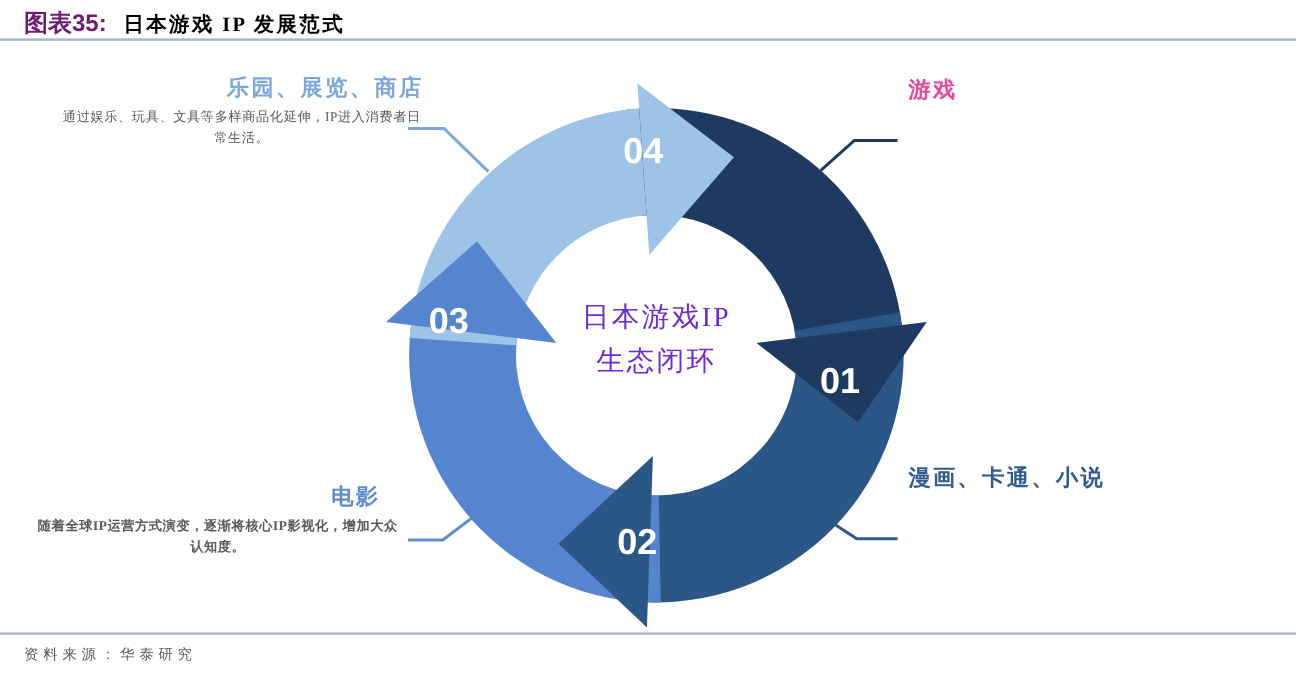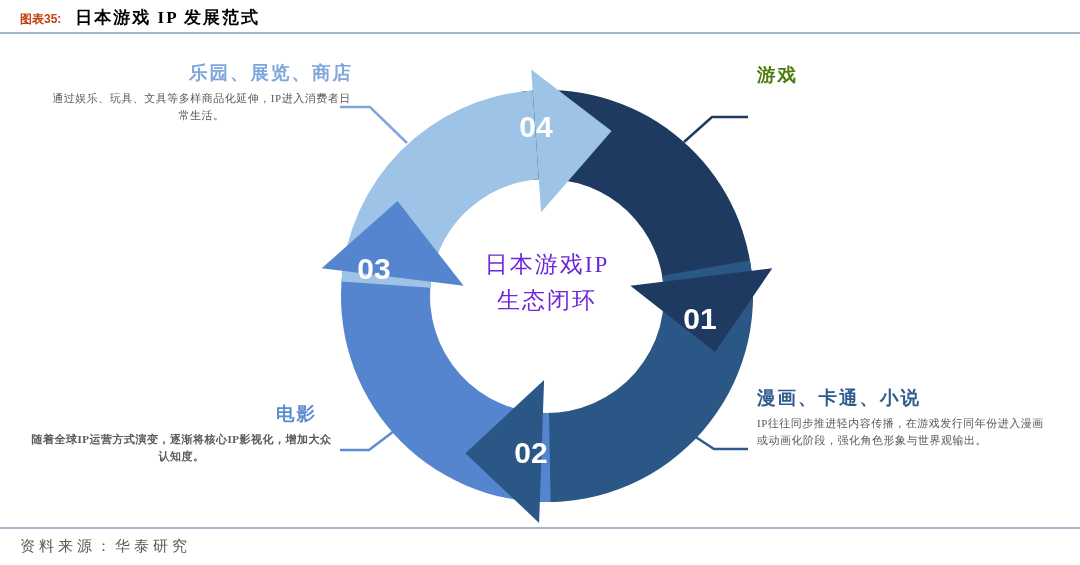--- a/index.html
+++ b/index.html
@@ -2,28 +2,28 @@
 <html><head>
 <meta charset="utf-8">
 <style>
   html,body{margin:0;padding:0;background:#ffffff;}
   #page{position:relative;width:1080px;height:565px;background:#ffffff;overflow:hidden;
         font-family:"Liberation Sans",sans-serif;}
 
   
   #title-row{position:absolute;left:0;top:0;width:1080px;height:33px;}
   #title-row .inner{position:absolute;left:20px;top:6px;white-space:nowrap;}
-  .fig-label{font-weight:bold;font-size:12px;color:#c2410c;font-family:"Liberation Sans",sans-serif;}
+  .fig-label{font-weight:bold;font-size:20px;color:#701a75;font-family:"Liberation Sans",sans-serif;}
   .fig-title{font-weight:bold;font-size:17px;color:#000;margin-left:14px;letter-spacing:2px;
              font-family:"Liberation Serif",serif;}
   #title-rule{position:absolute;left:0;top:32px;width:1080px;height:2px;background:#a3b7cf;}
 
   
   #footer-rule{position:absolute;left:0;top:527px;width:1080px;height:2px;background:#a3b7cf;}
-  #source-line{position:absolute;left:20px;top:537px;font-size:15px;color:#595959;
+  #source-line{position:absolute;left:20px;top:537px;font-size:12px;color:#595959;
                letter-spacing:4px;font-family:"Liberation Serif",serif;}
 
   
   #diagram-svg{position:absolute;left:0;top:0;width:1080px;height:565px;}
   .seg-num{font-family:"Liberation Sans",sans-serif;font-weight:bold;font-size:30px;fill:#ffffff;}
 
   
   #center-caption{position:absolute;left:447px;top:247px;width:200px;text-align:center;
                   font-family:"Liberation Serif",serif;font-size:23px;color:#6d28d9;
                   letter-spacing:2px;line-height:1.55;font-weight:500;}
@@ -75,26 +75,25 @@
     <text class="seg-num" x="374" y="268" text-anchor="middle" dominant-baseline="central">03</text>
     <text class="seg-num" x="536" y="126" text-anchor="middle" dominant-baseline="central">04</text>
   </svg>
 
   <div id="center-caption">
     <div>日本游戏IP</div>
     <div>生态闭环</div>
   </div>
 
   <div class="block" id="block-step1">
-    <h3 style="color: #4d7c0f;">游戏</h3>
+    <h3 style="color: #ec4899;">游戏</h3>
   </div>
 
   <div class="block" id="block-step2">
     <h3 style="color: rgb(47, 91, 143);">漫画、卡通、小说</h3>
-    <p>IP往往同步推进轻内容传播，在游戏发行同年份进入漫画或动画化阶段，强化角色形象与世界观输出。</p>
   </div>
 
   <div class="block" id="block-step3">
     <h3 style="color: rgb(92, 141, 208);">电影</h3>
     <p>随着全球IP运营方式演变，逐渐将核心IP影视化，增加大众认知度。</p>
   </div>
 
   <div class="block" id="block-step4">
     <h3 style="color: rgb(127, 167, 220);">乐园、展览、商店</h3>
     <p>通过娱乐、玩具、文具等多样商品化延伸，IP进入消费者日常生活。</p>

